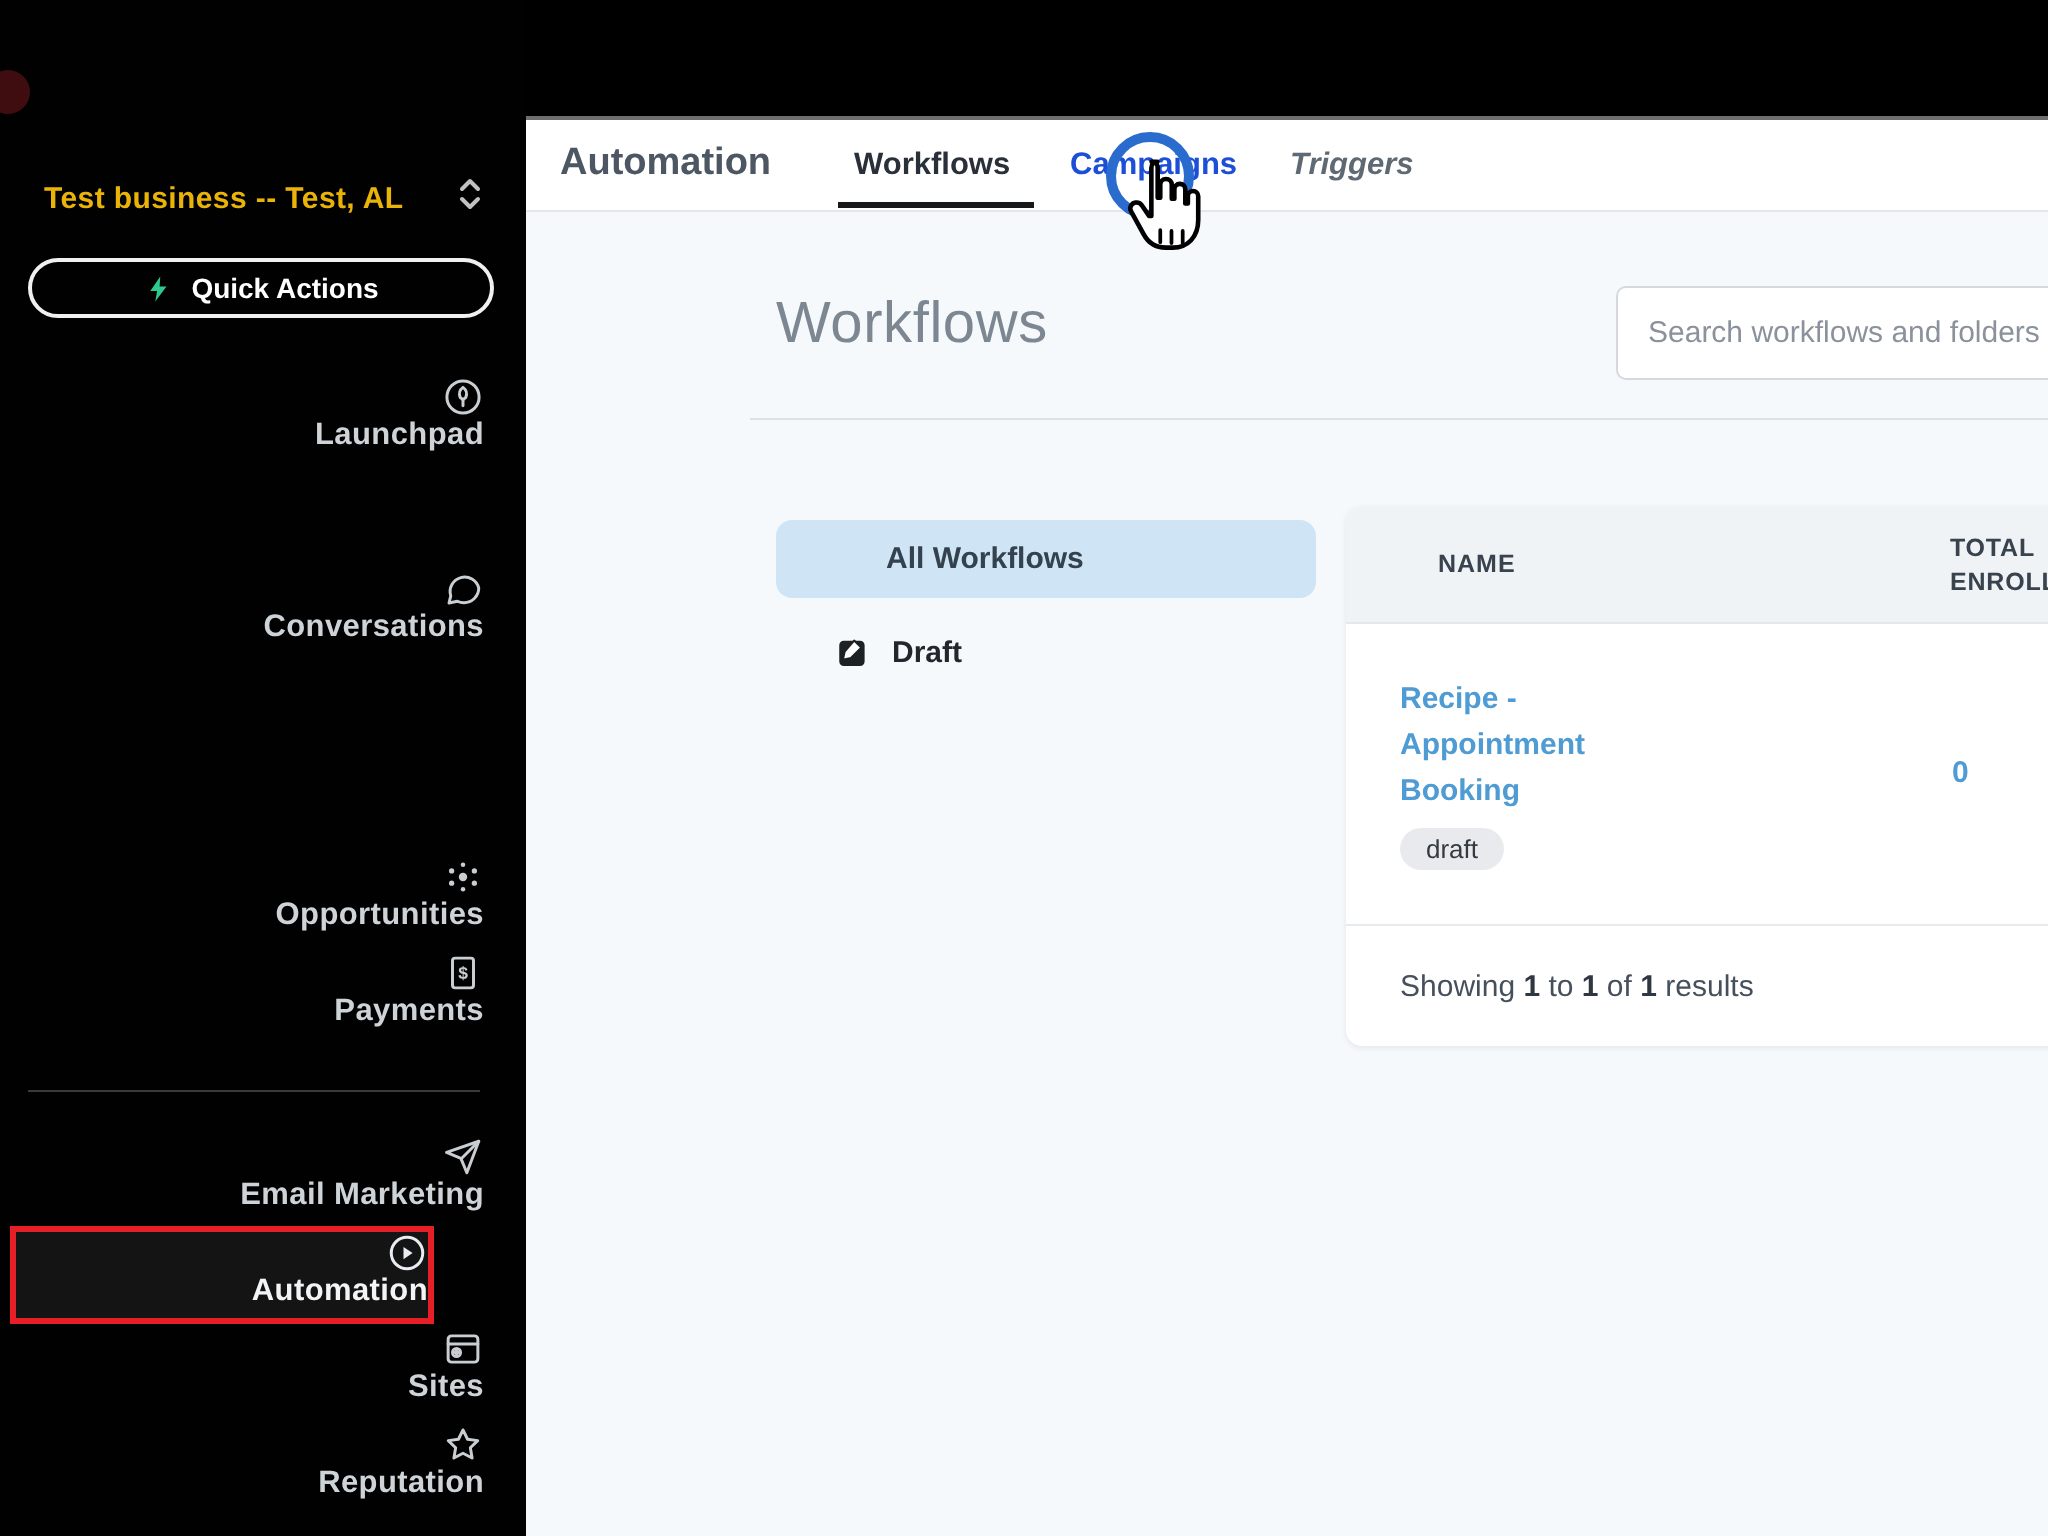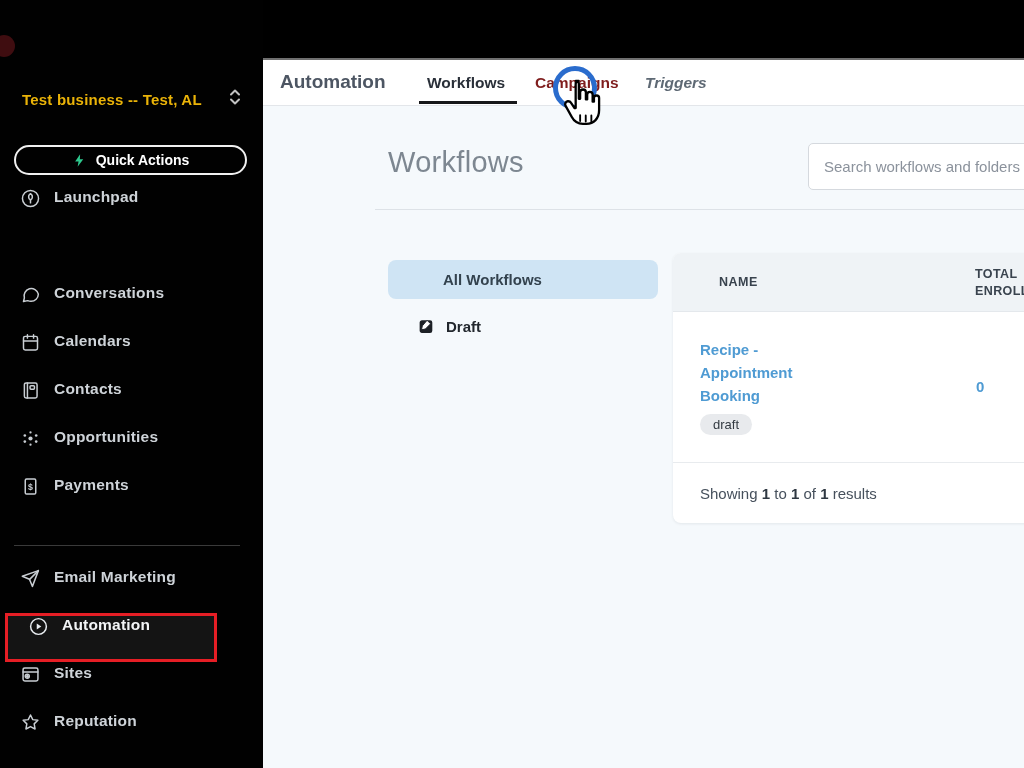--- a/index.html
+++ b/index.html
@@ -9,28 +9,28 @@
     font-family:"Liberation Sans", sans-serif;
     -webkit-font-smoothing:antialiased;
   }
   
   .sidebar { position:absolute; left:0; top:0; width:263px; height:768px; background:#010101; z-index:2; }
   .logo-dot { position:absolute; left:-7px; top:35px; width:22px; height:22px; border-radius:50%; background:#3f0d10; }
   .biz-row { position:absolute; left:22px; top:88px; width:220px; display:flex; align-items:center; justify-content:space-between; cursor:pointer; }
   .biz-name { color:#eab308; font-size:15px; font-weight:600; letter-spacing:.2px; }
   .biz-chevrons { flex:0 0 auto; margin-left:8px; }
   .qa-btn {
-    position:absolute; left:14px; top:145px; width:233px; height:30px;
+    position:absolute; left:14px; top:129px; width:233px; height:30px;
     background:transparent; border:2px solid #f0f0f0; border-radius:16px;
     display:flex; align-items:center; justify-content:center; gap:9px; cursor:pointer;
   }
   .qa-label { color:#fff; font-size:14px; font-weight:700; }
   .nav-item {
     position:absolute; left:0; width:242px; height:48px;
-    display:flex; align-items:flex-start; gap:13px; padding-left:20px; cursor:pointer;
+    display:flex; align-items:flex-end; padding-left:20px; cursor:pointer;flex-direction:column;
   }
   .nav-icon { width:21px; height:21px; flex:0 0 auto; display:flex; align-items:center; justify-content:center; color:#c9ced3; }
   .nav-label { color:#ced3d8; font-size:15.5px; font-weight:600; letter-spacing:.2px; }
   .side-divider { position:absolute; left:14px; top:545px; width:226px; height:1px; background:#3a3a3a; }
   .red-box {
     position:absolute; left:5px; top:613px; width:212px; height:49px;
     border:3px solid var(--accent_red,#e61e25); background:#141414; z-index:1;
   }
   .red-box .nav-item { position:absolute; left:0; top:0; height:43px; width:206px; }
   
@@ -39,21 +39,21 @@
   .sb-arrow { position:absolute; left:0; top:0; width:15px; height:16px; display:flex; align-items:center; justify-content:center; color:#808487; font-size:7px; background:#f1f1f1; cursor:pointer; }
   .sb-thumb { position:absolute; left:0; top:16px; width:15px; height:517px; background:#b5b8bb; cursor:grab; }
   
   .tabbar {
     position:absolute; left:263px; top:58px; width:761px; height:48px;
     background:#ffffff; border-top:2px solid #6f6f6f; border-bottom:1px solid #e3e6ea; z-index:1;
   }
   .tb-title { position:absolute; left:17px; top:11px; font-size:19px; font-weight:600; color:#4d5663; }
   .tab { position:absolute; top:14px; font-size:15.5px; cursor:pointer; }
   .tab-workflows { left:164px; font-weight:700; color:#2a3039; }
-  .tab-campaigns { left:272px; font-weight:600; color:#7f1d1d; }
+  .tab-campaigns { left:272px; font-weight:600; color:#1d4ed8; }
   .tab-triggers  { left:382px; font-weight:600; color:#5e6974;font-style:italic; }
   .tab-underline { position:absolute; left:156px; top:41px; width:98px; height:3px; background:#17181a; }
   
   .content { position:absolute; left:263px; top:106px; width:761px; height:662px; background:#f5f9fc; }
   .page-heading { position:absolute; left:125px; top:40px; font-size:29px; font-weight:300; color:#7d8791; letter-spacing:.3px; }
   .search-input {
     position:absolute; left:545px; top:37px; width:320px; height:47px;
     background:#fff; border:1px solid #d5d9de; border-radius:5px;
     padding:0 15px; font-size:15px; color:#333; outline:none;
     font-family:"Liberation Sans", sans-serif;
@@ -143,40 +143,21 @@
 
   <div class="nav-item" style="top:284px">
     <span class="nav-icon">
       <svg width="21" height="21" viewBox="0 0 24 24" fill="none" stroke="currentColor" stroke-width="1.7" stroke-linejoin="round">
         <path d="M21 11.5a8.4 8.4 0 0 1-8.5 8.3c-1.3 0-2.6-.3-3.7-.8L4 20l1-4.1a8.3 8.3 0 1 1 16-4.4z"></path>
       </svg>
     </span>
     <span class="nav-label">Conversations</span>
   </div>
 
-  <div class="nav-item" style="top:332px">
-    <span class="nav-icon">
-      <svg width="21" height="21" viewBox="0 0 24 24" fill="none" stroke="currentColor" stroke-width="1.7" stroke-linecap="round">
-        <rect x="4" y="5" width="16" height="15.5" rx="2"></rect>
-          <path d="M8.5 3v4M15.5 3v4M4 10.2h16"></path>
-      </svg>
-    </span>
-    <span class="nav-label">Calendars</span>
-  </div>
-
-  <div class="nav-item" style="top:380px">
-    <span class="nav-icon">
-      <svg width="21" height="21" viewBox="0 0 24 24" fill="none" stroke="currentColor" stroke-width="1.7" stroke-linecap="round" stroke-linejoin="round">
-        <rect x="5" y="3.5" width="14.5" height="17" rx="2"></rect>
-          <path d="M8.5 3.5v17"></path>
-          <rect x="11.5" y="6.5" width="5" height="4" rx="1"></rect>
-      </svg>
-    </span>
-    <span class="nav-label">Contacts</span>
-  </div>
+
 
   <div class="nav-item" style="top:428px">
     <span class="nav-icon">
       <svg width="21" height="21" viewBox="0 0 24 24" fill="currentColor">
         <circle cx="12" cy="12" r="2.4"></circle>
           <circle cx="5.5" cy="8.5" r="1.5"></circle>
           <circle cx="5.5" cy="15.5" r="1.5"></circle>
           <circle cx="18.5" cy="8.5" r="1.5"></circle>
           <circle cx="18.5" cy="15.5" r="1.5"></circle>
           <circle cx="12" cy="5" r="1.3"></circle>

